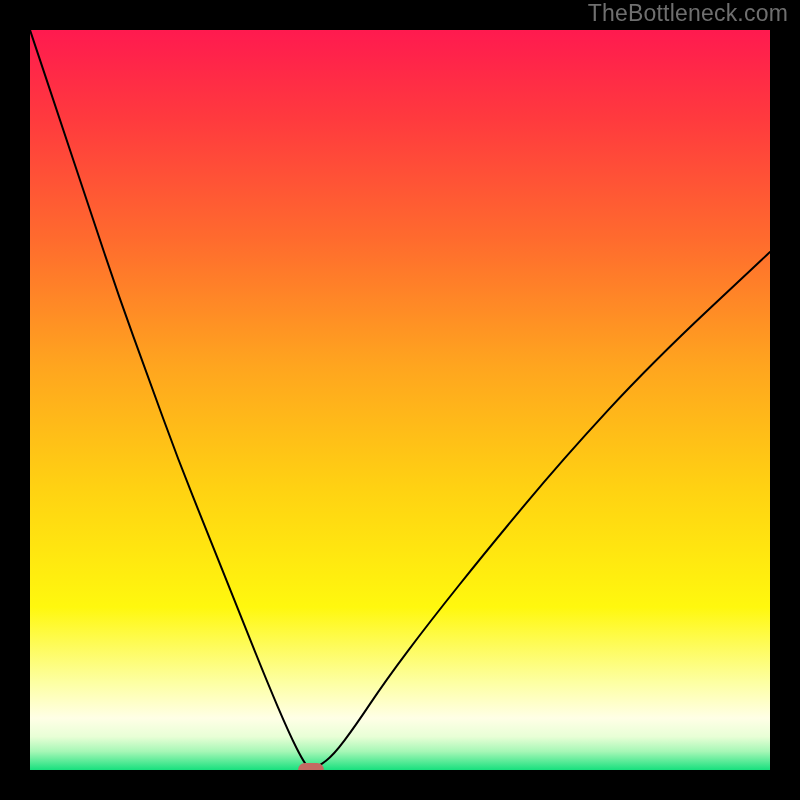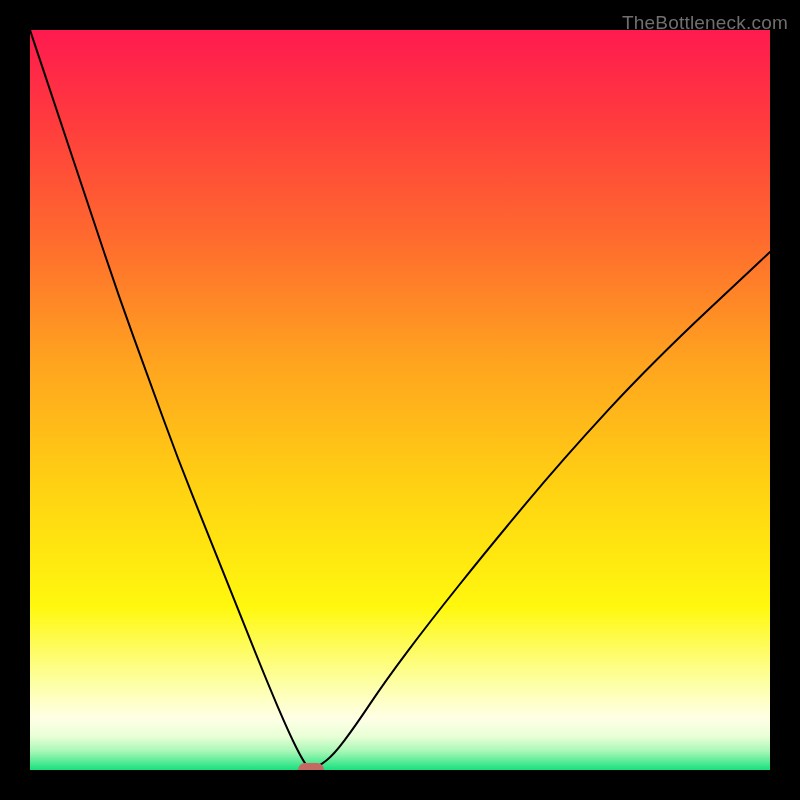--- a/index.html
+++ b/index.html
@@ -37,23 +37,23 @@
   }
   .marker {
     position: absolute;
     width: 26px;
     height: 14px;
     border-radius: 7px;
     transform: translate(-50%, -50%);
   }
   .watermark {
     position: absolute;
-    top: 12px;
+    top: 0;
     right: 12px;
-    font-size: 19px;
+    font-size: 23px;
     font-weight: 500;
     letter-spacing: 0.2px;
   }
 </style>
 </head>
 <body>
 
 <div class="frame">
   <div class="plot">
     <svg class="gradient-bg" viewBox="0 0 740 740" preserveAspectRatio="none">

